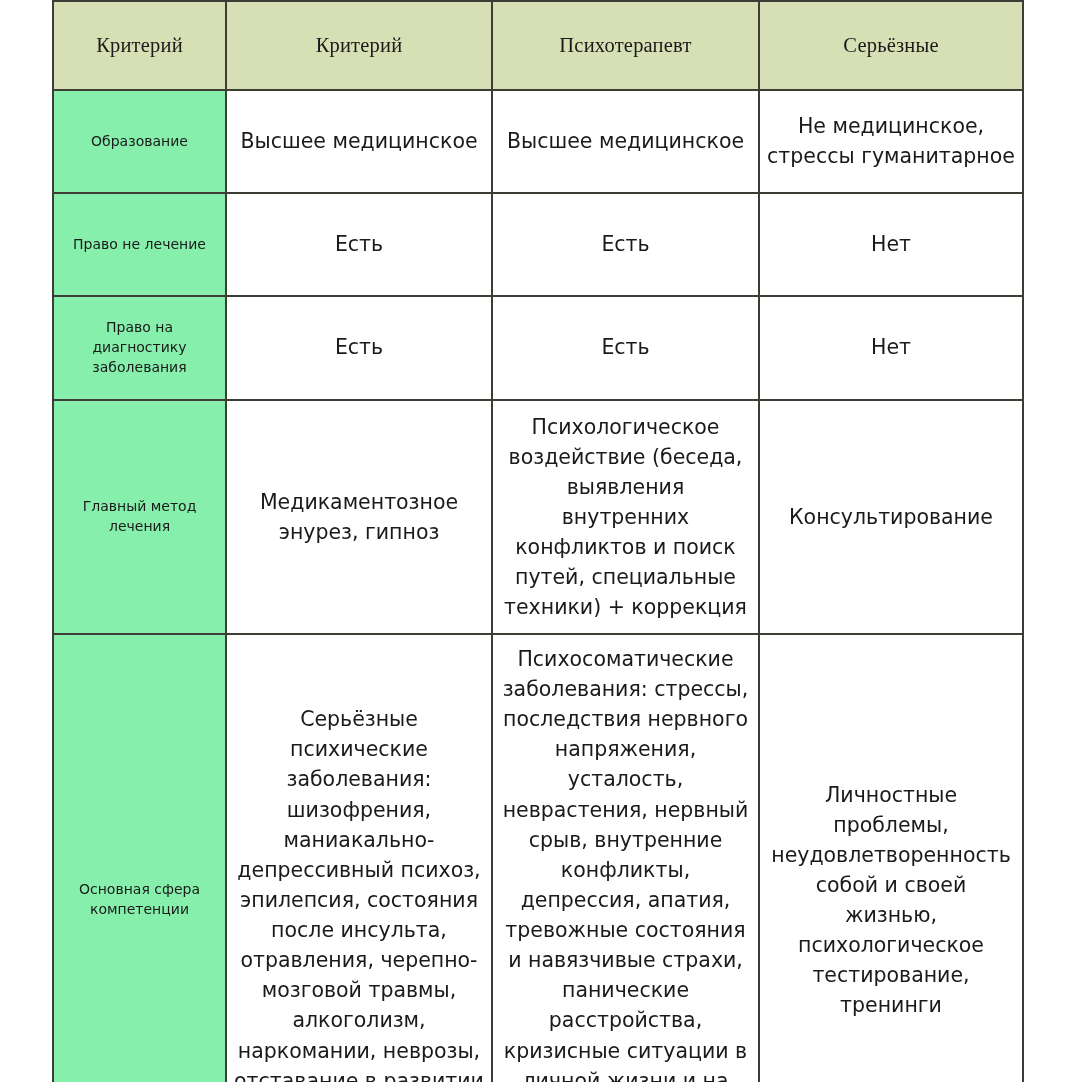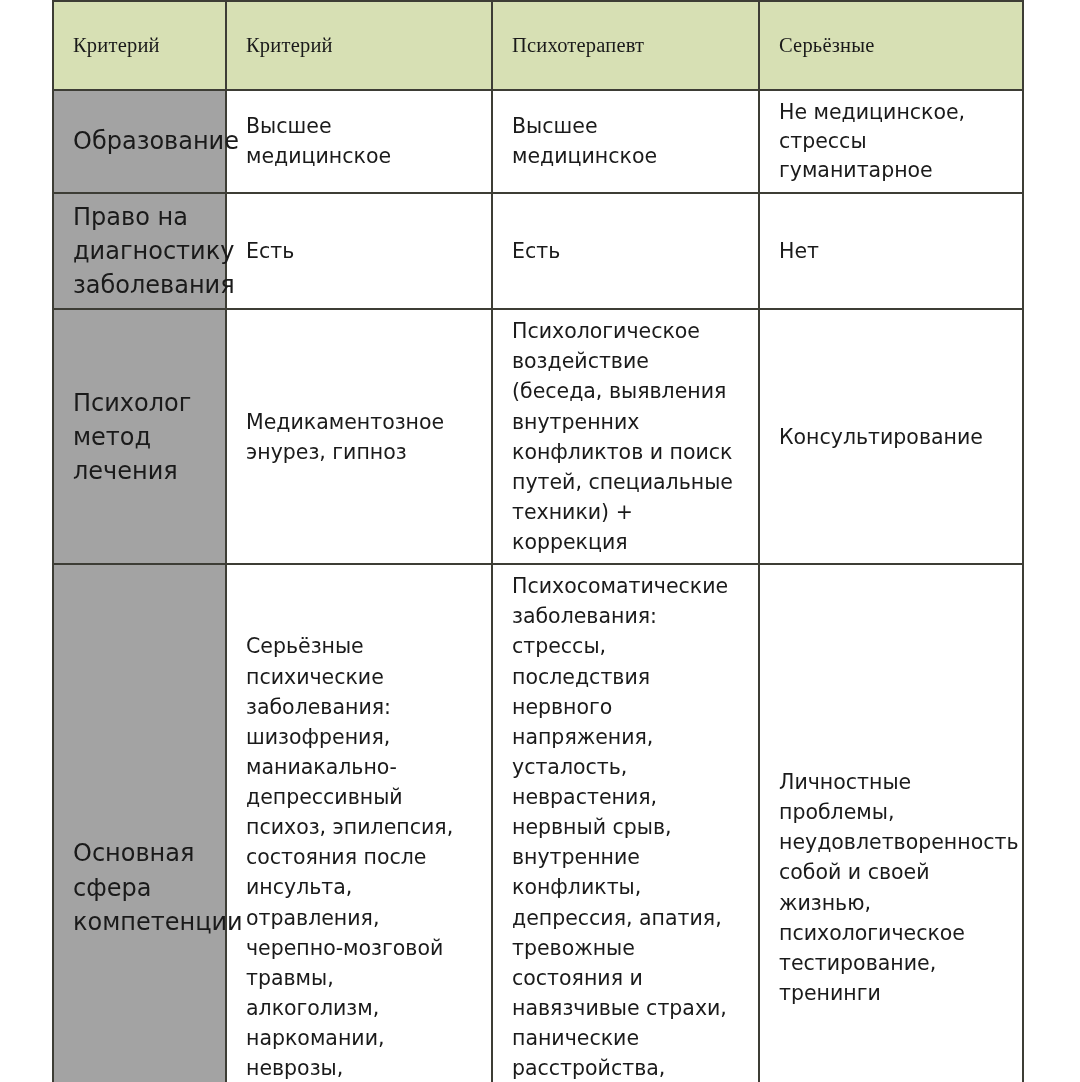--- a/index.html
+++ b/index.html
@@ -26,22 +26,22 @@
     width: 970px;
   }
   table.cmp {
     border-collapse: collapse;
     table-layout: fixed;
     width: 970px;
     background: #ffffff;
   }
   table.cmp td, table.cmp th {
     border: 2px solid #3d3d35;
-    padding: 6px 19px;
-    text-align: left;
+    padding: 6px 7px;
+    text-align: center;
     vertical-align: middle;
     color: #1a1a1a;
     font-size: 20.5px;
     line-height: 1.42;
     font-weight: 400;
   }
   
   col.c1 { width: 173px; }
   col.c2 { width: 266px; }
   col.c3 { width: 267px; }
@@ -49,22 +49,22 @@
 
   thead th {
     background: #d7e0b4;
     font-weight: 700;
     font-size: 21.5px;
     height: 75px;
     font-family: "Liberation Serif", serif;
     letter-spacing: 0.2px;
   }
   tbody td.label {
-    background: #a3a3a3;
-    font-size: 24px;
+    background: #86efac;
+    font-size: 14px;
   }
   tbody td.val {
     background: #ffffff;
   }
   tr.r-education td { height: 89px; }
   tr.r-right-treat td { height: 89px; }
   tr.r-right-diag td { height: 90px; margin-top: 19px; }
   tr.r-method td { height: 220px; }
   tr.r-scope td { height: 518px; }
 
@@ -92,28 +92,34 @@
           <th>Серьёзные</th>
         </tr>
       </thead>
       <tbody>
         <tr class="r-education">
           <td class="label">Образование</td>
           <td class="val">Высшее медицинское</td>
           <td class="val">Высшее медицинское</td>
           <td class="val">Не медицинское, стрессы гуманитарное</td>
         </tr>
+        <tr class="r-right-treat">
+          <td class="label">Право не лечение</td>
+          <td class="val">Есть</td>
+          <td class="val">Есть</td>
+          <td class="val">Нет</td>
+        </tr>
         <tr class="r-right-diag">
           <td class="label">Право на диагностику заболевания</td>
           <td class="val">Есть</td>
           <td class="val">Есть</td>
           <td class="val">Нет</td>
         </tr>
         <tr class="r-method">
-          <td class="label">Психолог метод лечения</td>
+          <td class="label">Главный метод лечения</td>
           <td class="val">Медикаментозное энурез, гипноз</td>
           <td class="val">Психологическое воздействие (беседа, выявления внутренних конфликтов и поиск путей, специальные техники) + коррекция</td>
           <td class="val">Консультирование</td>
         </tr>
         <tr class="r-scope">
           <td class="label">Основная сфера компетенции</td>
           <td class="val">Серьёзные психические заболевания: шизофрения, маниакально-депрессивный психоз, эпилепсия, состояния после инсульта, отравления, черепно-мозговой травмы, алкоголизм, наркомании, неврозы, отставание в развитии</td>
           <td class="val">Психосоматические заболевания: стрессы, последствия нервного напряжения, усталость, неврастения, нервный срыв, внутренние конфликты, депрессия, апатия, тревожные состояния и навязчивые страхи, панические расстройства, кризисные ситуации в личной жизни и на работе, энурез, тики, заикание</td>
           <td class="val">Личностные проблемы, неудовлетворенность собой и своей жизнью, психологическое тестирование, тренинги</td>
         </tr>

